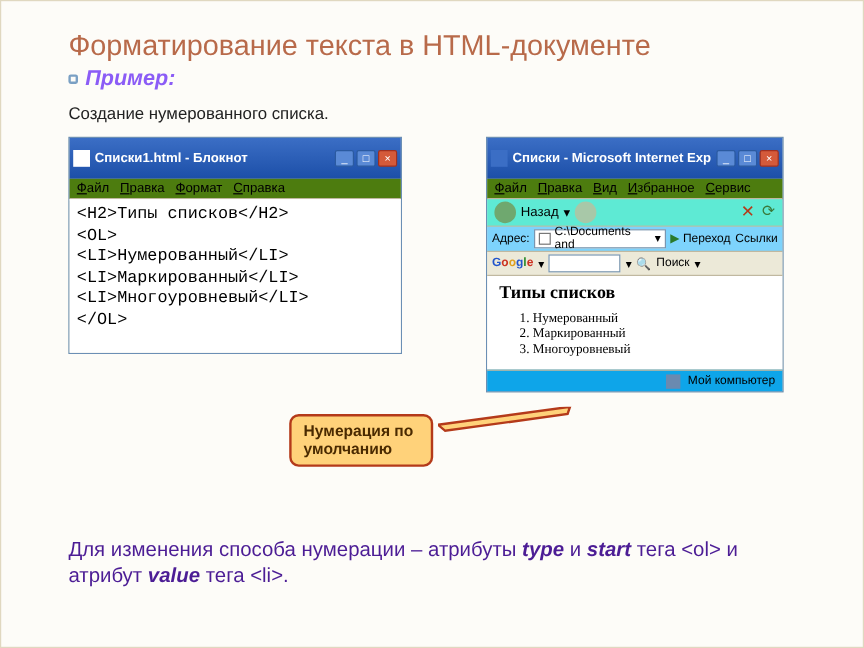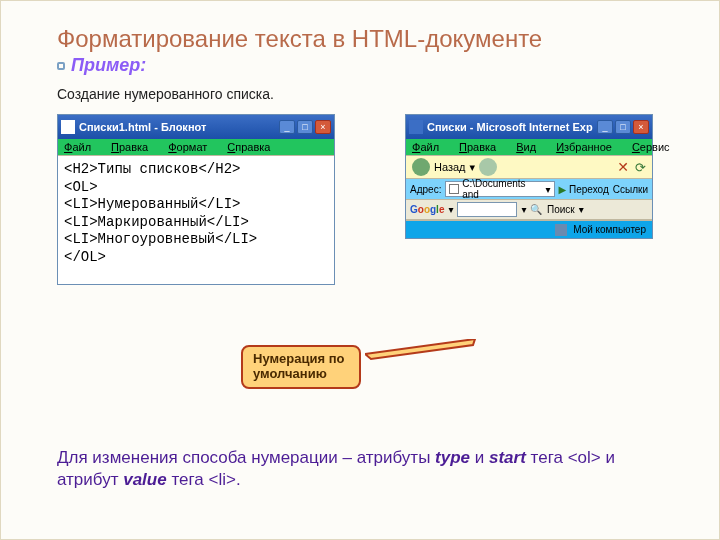--- a/index.html
+++ b/index.html
@@ -14,49 +14,49 @@
   .title { color: #b86a4a; font-size: 24px; font-weight: normal; margin-bottom: 2px; }
   .example-line { display:flex; align-items:center; gap:6px; margin-bottom:10px; }
   .bullet { width:8px; height:8px; border:2px solid #7aa0c4; border-radius:2px; display:inline-block; }
   .example { color:#8b5cf6; font-style:italic; font-weight:bold; font-size:18px; }
   .subtitle { font-size:14px; color:#222; margin-bottom:12px; }
   .figs { display:flex; gap:70px; align-items:flex-start; margin-bottom:10px; }
 
   .win { border:1px solid #6b8fb5; background:#ece9d8; font-size:11px; }
   .titlebar {
     background: linear-gradient(#3b6ec5, #1c4fa8);
-    color:#fff; display:flex; align-items:center; padding:2px 3px; height:24px;
+    color:#fff; display:flex; align-items:center; padding:2px 3px; height:34px;
     gap:4px;
   }
   .titlebar .ticon { width:14px; height:14px; background:#fff; display:inline-block; }
   .titlebar .ttext { flex:1; font-size:11px; font-weight:bold; white-space:nowrap; overflow:hidden; }
   .winbtns { display:flex; gap:2px; }
   .winbtns span {
     width:16px; height:14px; background:#5a8ad6; border:1px solid #2b5aa0;
     border-radius:2px; display:flex; align-items:center; justify-content:center;
     color:#fff; font-size:9px; line-height:1;
   }
   .winbtns .close { background:#d45a3a; border-color:#a03020; }
 
-  .menubar { display:flex; gap:20px; padding:2px 6px; background:#22c55e; font-size:11px; border-bottom:1px solid #c0b8a0; }
+  .menubar { display:flex; gap:9px; padding:2px 6px; background:#4d7c0f; font-size:11px; border-bottom:1px solid #c0b8a0; }
   .menubar span { text-decoration:underline; text-decoration-color:transparent; }
   .menubar span::first-letter { text-decoration:underline; }
 
   .notepad { width:278px; }
   .code-area {
     background:#fff; font-family:"Courier New", monospace;
     font-size:14px; padding:4px 6px 10px 6px; line-height:1.25;
     border-top:1px solid #fff;
     height:128px;
   }
 
   .ie { width:248px; }
   .ie .toolbar {
-    display:flex; align-items:center; gap:6px; padding:2px 6px;
-    background:#fef9c3; border-bottom:1px solid #c0b8a0; font-size:11px;
+    display:flex; align-items:flex-start; gap:6px; padding:2px 6px;
+    background:#5eead4; border-bottom:1px solid #c0b8a0; font-size:11px;
   }
   .ie .toolbar .nav { display:flex; align-items:center; gap:4px; }
   .ie .toolbar .icon { width:18px; height:18px; border-radius:50%; background:#6fa86f; display:inline-block; }
   .ie .toolbar .icon.fwd { background:#a8c8a8; }
   .ie .toolbar .sep { flex:1; }
   .ie .addrbar {
     display:flex; align-items:center; gap:4px; padding:2px 4px;
     background:#7dd3fc; border-bottom:1px solid #c0b8a0; font-size:10px;
   }
   .ie .addrbar .addrbox {
@@ -167,20 +167,28 @@
     </div>
     <div class="googlebar">
       <span><b style="color:#2255cc">G</b><b style="color:#cc3322">o</b><b style="color:#e0a020">o</b><b style="color:#2255cc">g</b><b style="color:#2a8a2a">l</b><b style="color:#cc3322">e</b></span>
       <span>▾</span>
       <div class="gbox"></div>
       <span>▾</span>
       <span style="color:#2255cc">🔍</span>
       <span>Поиск</span>
       <span>▾</span>
     </div>
+    <div class="content">
+      <h3>Типы списков</h3>
+      <ol>
+        <li>Нумерованный</li>
+        <li>Маркированный</li>
+        <li>Многоуровневый</li>
+      </ol>
+    </div>
     <div class="statusbar">
       <span class="sp"></span>
       <span style="width:12px;height:12px;background:#6a8ab0;display:inline-block;"></span>
       <span>Мой компьютер</span>
     </div>
   </div>
 </div>
 
 <div class="callout-wrap">
   <div class="callout">Нумерация по умолчанию</div>

